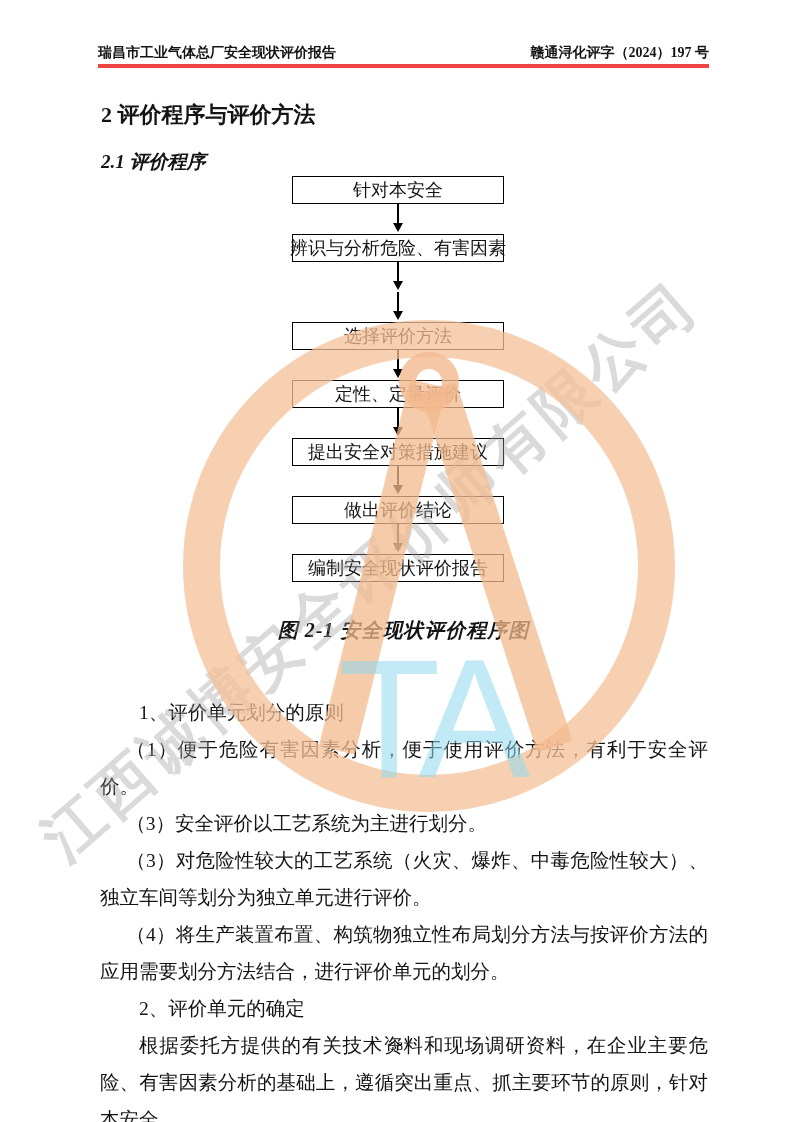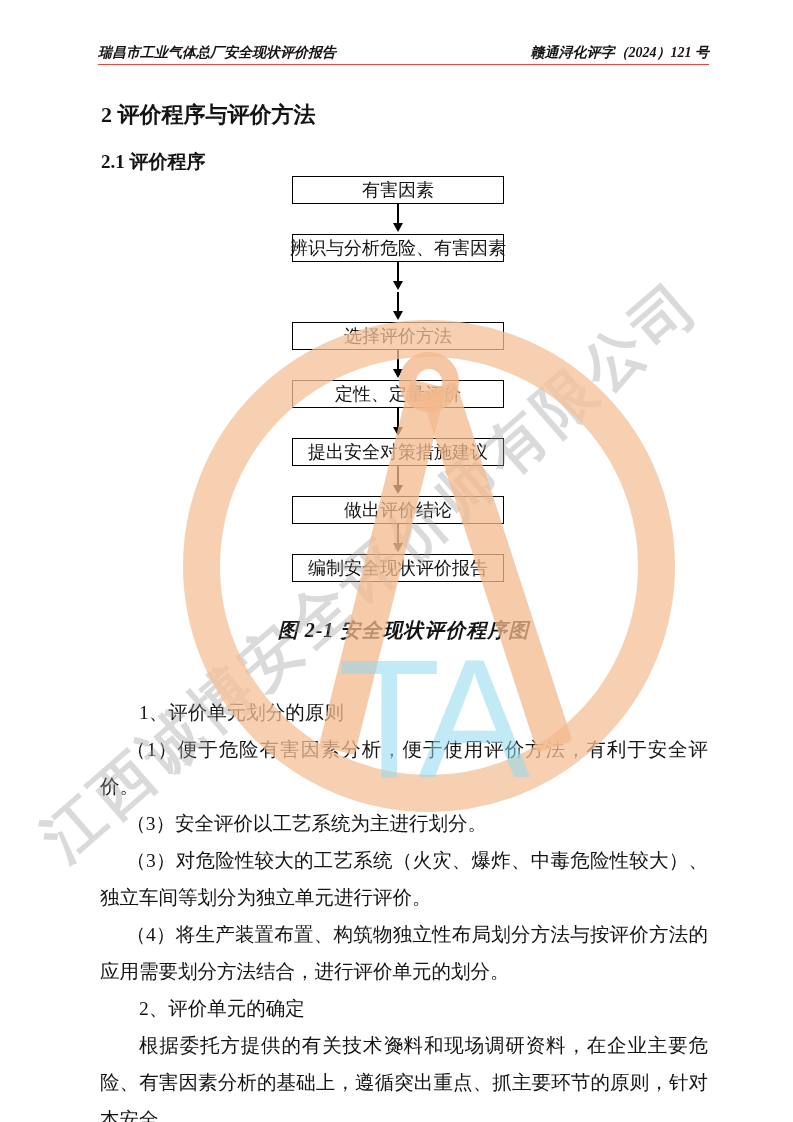--- a/index.html
+++ b/index.html
@@ -6,27 +6,27 @@
   body{
     width:793px;height:1122px;background:#ffffff;position:relative;overflow:hidden;
     font-family:"Liberation Serif","DejaVu Serif",serif;color:#141414;
   }
   .page{position:absolute;inset:0;}
 
   
   .header{
     position:absolute;left:98px;right:84px;top:44px;
     display:flex;justify-content:space-between;align-items:flex-end;
-    border-bottom:1px solid #ef4444;padding-bottom:2px;
-    font-weight:bold;font-size:14px;white-space:nowrap;font-style:italic;
+    border-bottom:4px solid #ef4444;padding-bottom:2px;
+    font-weight:bold;font-size:14px;white-space:nowrap;
   }
 
   
   .h1{position:absolute;left:101px;top:100px;font-size:22px;font-weight:bold;}
-  .h2{position:absolute;left:101px;font-size:19px;font-weight:bold;}
+  .h2{position:absolute;left:101px;font-size:19px;font-weight:bold;font-style:italic;}
   .h2-1{top:149px;}
   .h2-2{top:663px;}
 
   
   .flowchart{position:absolute;left:292px;top:176px;width:212px;}
   .flow-box{
     box-sizing:border-box;height:28px;border:1.6px solid #000;background:transparent;
     display:flex;align-items:center;justify-content:center;
     font-size:18px;white-space:nowrap;
   }
@@ -77,28 +77,28 @@
     font-size:60px;letter-spacing:5px;white-space:nowrap;color:rgba(158,158,158,0.38);
   }
 </style>
 </head>
 <body>
 
 <div class="page">
 
   <div class="header">
     <span>瑞昌市工业气体总厂安全现状评价报告</span>
-    <span>赣通浔化评字（2024）121 号</span>
+    <span>赣通浔化评字（2024）197 号</span>
   </div>
 
   <div class="h1">2 评价程序与评价方法</div>
   <div class="h2 h2-1">2.1 评价程序</div>
 
   <div class="flowchart">
-    <div class="flow-box">有害因素</div>
+    <div class="flow-box">针对本安全</div>
     <div class="connector">
         <div class="arrow-line"></div>
         <div class="arrow-head"></div>
       </div>
     <div class="flow-box">辨识与分析危险、有害因素</div>
     <div class="connector">
         <div class="arrow-line"></div>
         <div class="arrow-head"></div>
       </div>
     <div class="connector">

